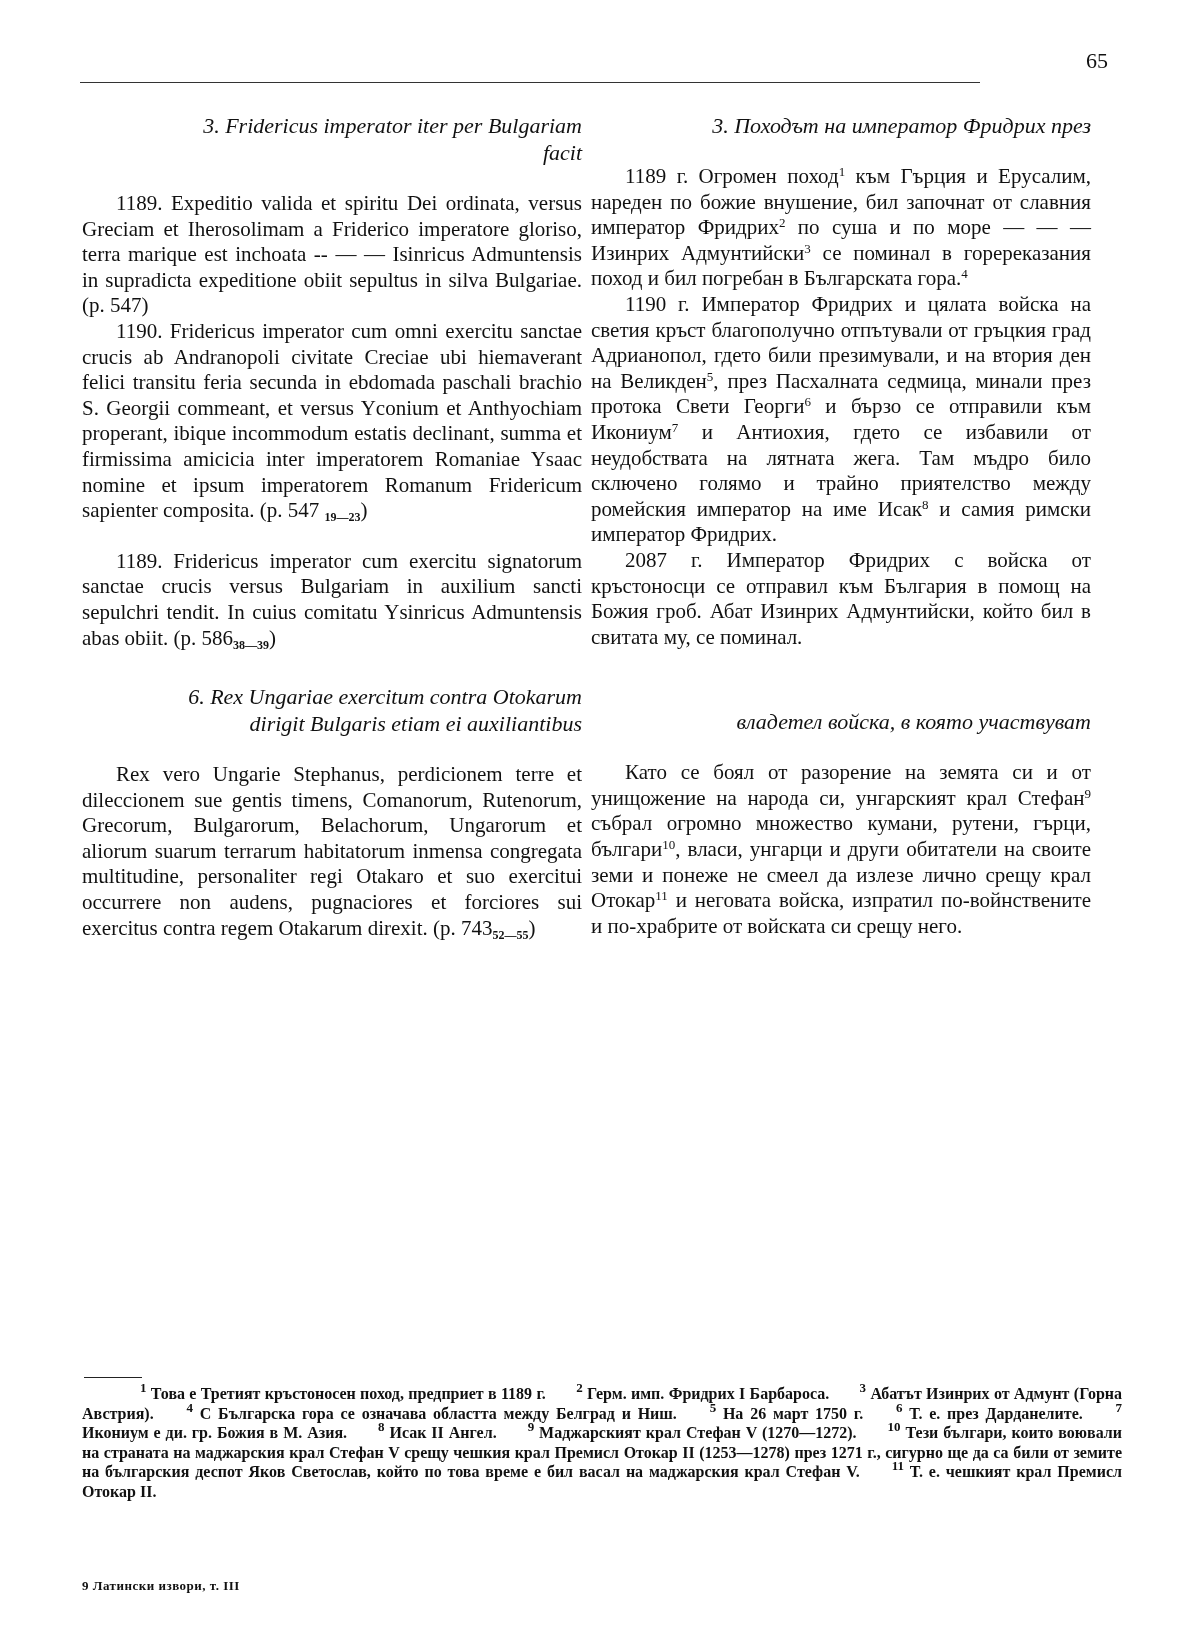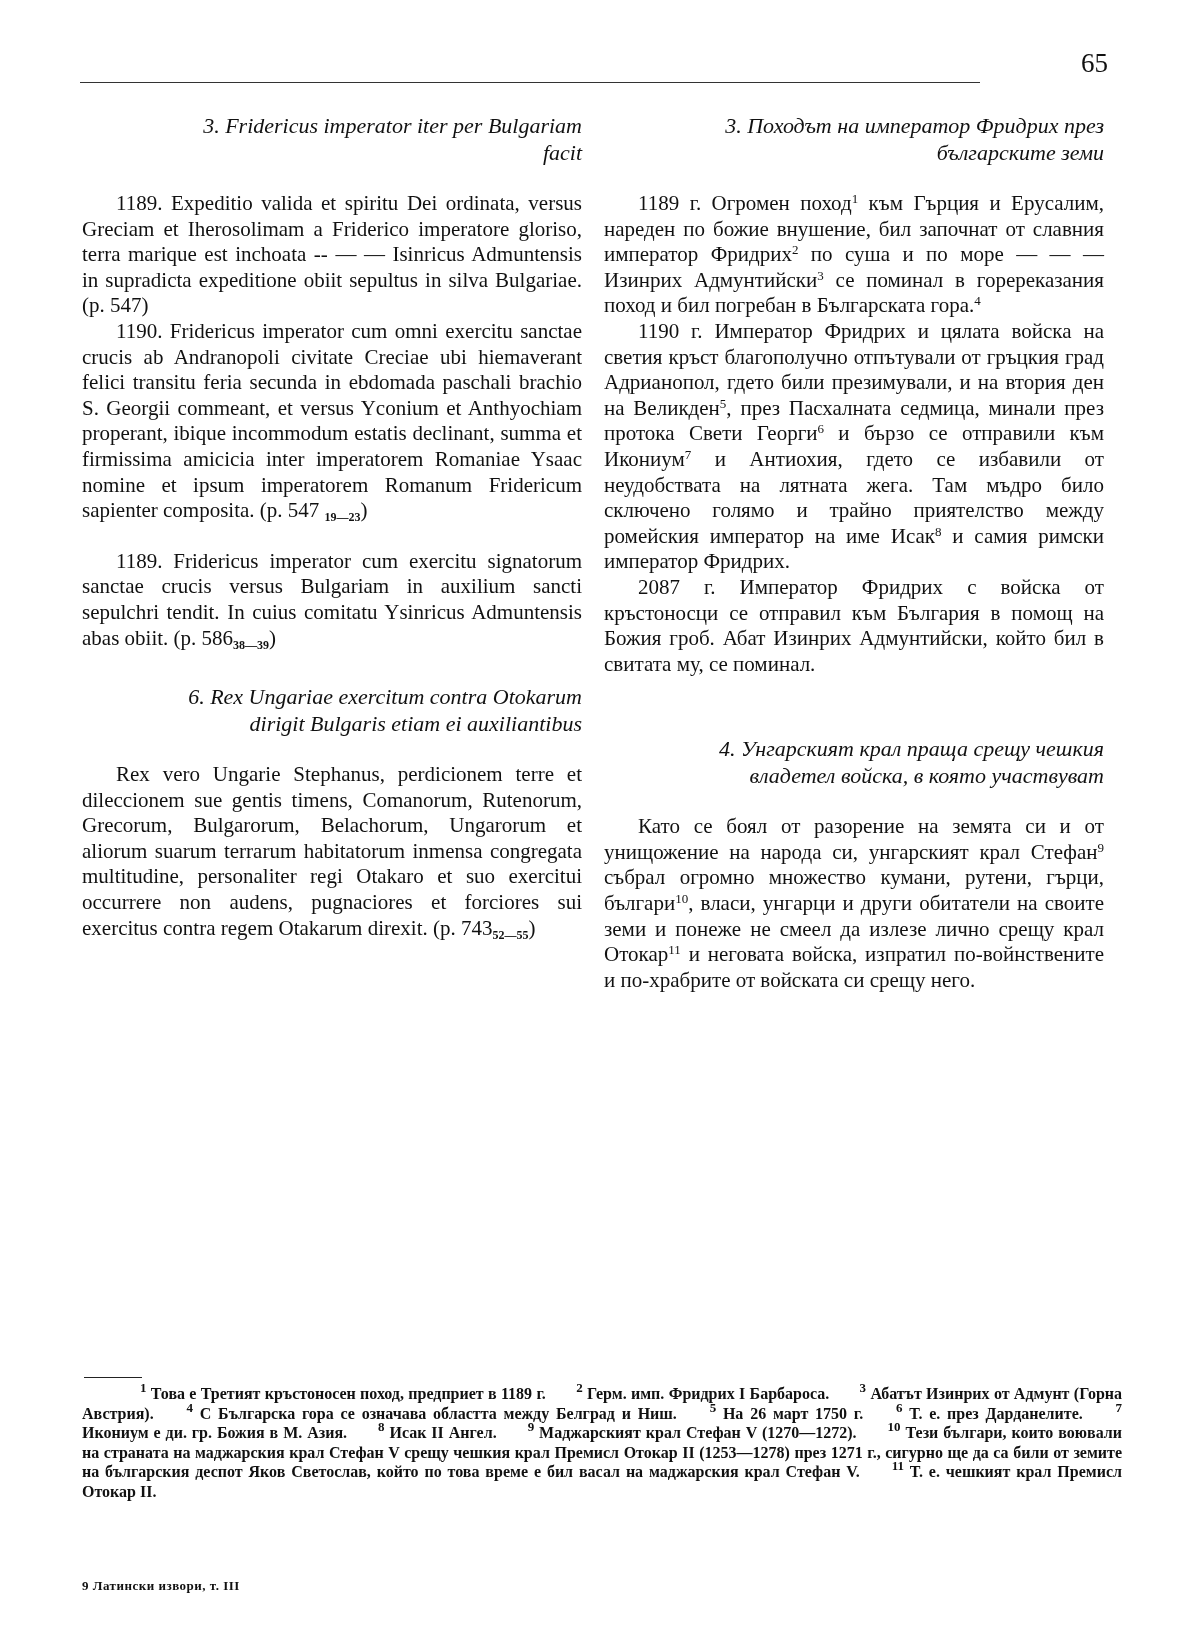--- a/index.html
+++ b/index.html
@@ -8,31 +8,31 @@
       font-family: "Liberation Serif", "DejaVu Serif", serif; color: #111111;
     }
     .running-head {
       position: absolute; left: 80px; top: 48px; width: 1040px; height: 30px;
     }
     .running-title {
       position: absolute; left: 0; width: 920px; text-align: center; top: 4px;
       font-size: 17px; letter-spacing: 0.1px;
     }
     .page-number {
-      position: absolute; right: 12px; top: 0; font-size: 27px;
+      position: absolute; right: 12px; top: 0; font-size: 22px;
     }
     .head-rule {
       position: absolute; left: 80px; top: 82px; width: 900px; height: 0;
       border-top: 1.5px solid #333;
     }
     .col {
       position: absolute; top: 112px; width: 500px;
     }
     .col-left { left: 82px; }
-    .col-right { left: 604px; width: 500px; }
+    .col-right { left: 591px; width: 500px; }
     .section-heading {
       font-style: italic; font-size: 22px; line-height: 27px; text-align: right;
       margin: 0;
     }
     .para {
       font-size: 21px; line-height: 25.6px; text-align: justify; margin: 0;
       hyphens: manual;
     }
     .para.indent { text-indent: 34px; }
     .gap-md { height: 25px; }
@@ -76,29 +76,27 @@
     <div>6. Rex Ungariae exercitum contra Otokarum</div>
     <div>dirigit Bulgaris etiam ei auxiliantibus</div>
   </div>
   <div class="gap-md"></div>
   <p class="para indent"><span>Rex vero Ungarie Stephanus, perdicionem terre et dileccionem sue gentis timens, Comanorum, Rutenorum, Grecorum, Bulgarorum, Belachorum, Ungarorum et aliorum suarum terrarum habitatorum inmensa congregata multitudine, personaliter regi Otakaro et suo exercitui occurrere non audens, pugnaciores et forciores sui exercitus contra regem Otakarum direxit. (p. 743</span><sub>52—55</sub><span>)</span></p>
 </div>
 
 <div class="col col-right">
   <div class="section-heading">
     <div>3. Походът на император Фридрих през</div>
-    <div>българските земи</div>
   </div>
   <div class="gap-md"></div>
   <p class="para indent"><span>1189 г. Огромен поход</span><sup>1</sup><span> към Гърция и Ерусалим, нареден по божие внушение, бил започнат от славния император Фридрих</span><sup>2</sup><span> по суша и по море — — — Изинрих Адмунтийски</span><sup>3</sup><span> се поминал в горереказания поход и бил погребан в Българската гора.</span><sup>4</sup></p>
   <p class="para indent"><span>1190 г. Император Фридрих и цялата войска на светия кръст благополучно отпътували от гръцкия град Адрианопол, гдето били презимували, и на втория ден на Великден</span><sup>5</sup><span>, през Пасхалната седмица, минали през протока Свети Георги</span><sup>6</sup><span> и бързо се отправили към Икониум</span><sup>7</sup><span> и Антиохия, гдето се избавили от неудобствата на лятната жега. Там мъдро било сключено голямо и трайно приятелство между ромейския император на име Исак</span><sup>8</sup><span> и самия римски император Фридрих.</span></p>
   <p class="para indent"><span>2087 г. Император Фридрих с войска от кръстоносци се отправил към България в помощ на Божия гроб. Абат Изинрих Адмунтийски, който бил в свитата му, се поминал.</span></p>
   <div style="height:58px"></div>
   <div class="section-heading">
-    <div>4. Унгарският крал праща срещу чешкия</div>
     <div>владетел войска, в която участвуват</div>
   </div>
   <div class="gap-md"></div>
   <p class="para indent"><span>Като се боял от разорение на земята си и от унищожение на народа си, унгарският крал Стефан</span><sup>9</sup><span> събрал огромно множество кумани, рутени, гърци, българи</span><sup>10</sup><span>, власи, унгарци и други обитатели на своите земи и понеже не смеел да излезе лично срещу крал Отокар</span><sup>11</sup><span> и неговата войска, изпратил по-войнствените и по-храбрите от войската си срещу него.</span></p>
 </div>
 
 <div class="footnote-rule"></div>
 <div class="footnotes">
   <p class="fn-line" style="text-indent:58px;">
     <span class="fn"><sup>1</sup> <span>Това е Третият кръстоносен поход, предприет в 1189 г.</span></span>

